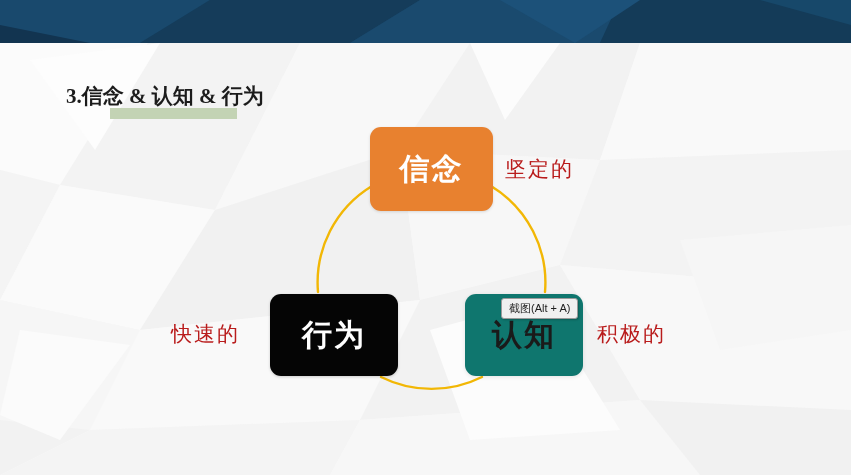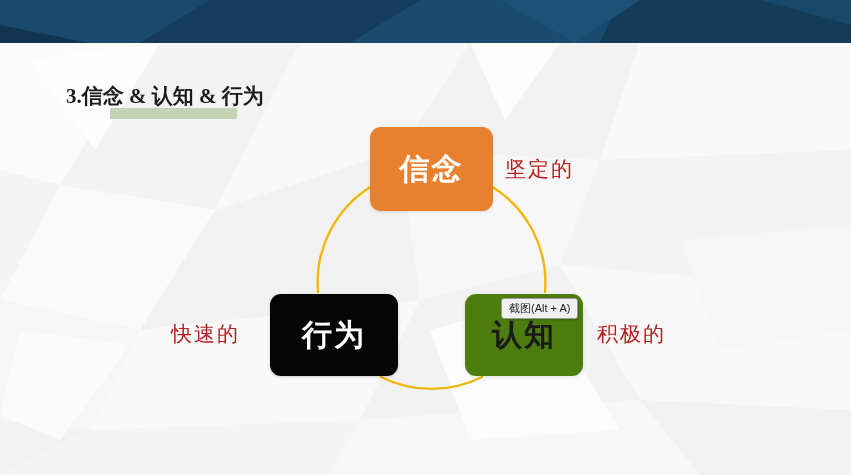--- a/index.html
+++ b/index.html
@@ -97,21 +97,21 @@
     width:128px;height:82px;
     background:#050505;
     color:#ffffff;
     font-size:30px;
     letter-spacing:2px;
     box-shadow:0 1px 3px rgba(0,0,0,0.18);
   }
   #node-cognition{
     left:465px;top:294px;
     width:118px;height:82px;
-    background:#4d7c0f;
+    background:#0f766e;
     color:#1a1a1a;
     font-size:30px;
     letter-spacing:2px;
     box-shadow:0 1px 4px rgba(0,0,0,0.10);
     font-family:Liberation Serif, serif;
   }
   
   .side-label{
     position:absolute;
     z-index:4;

